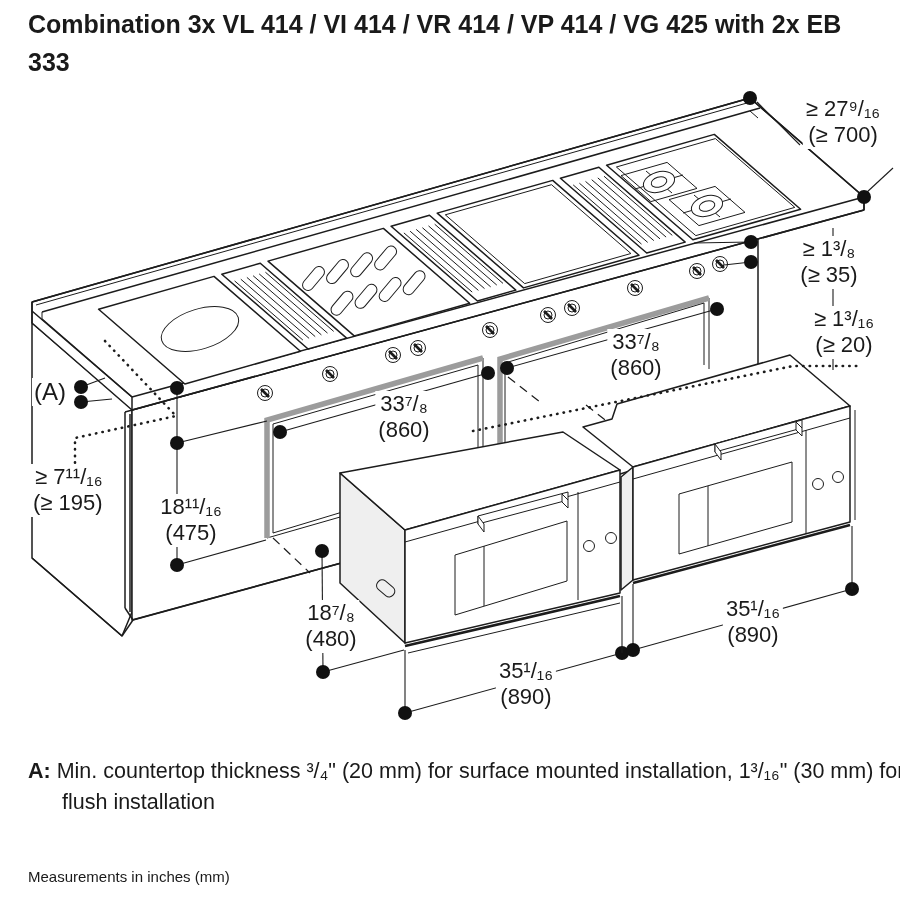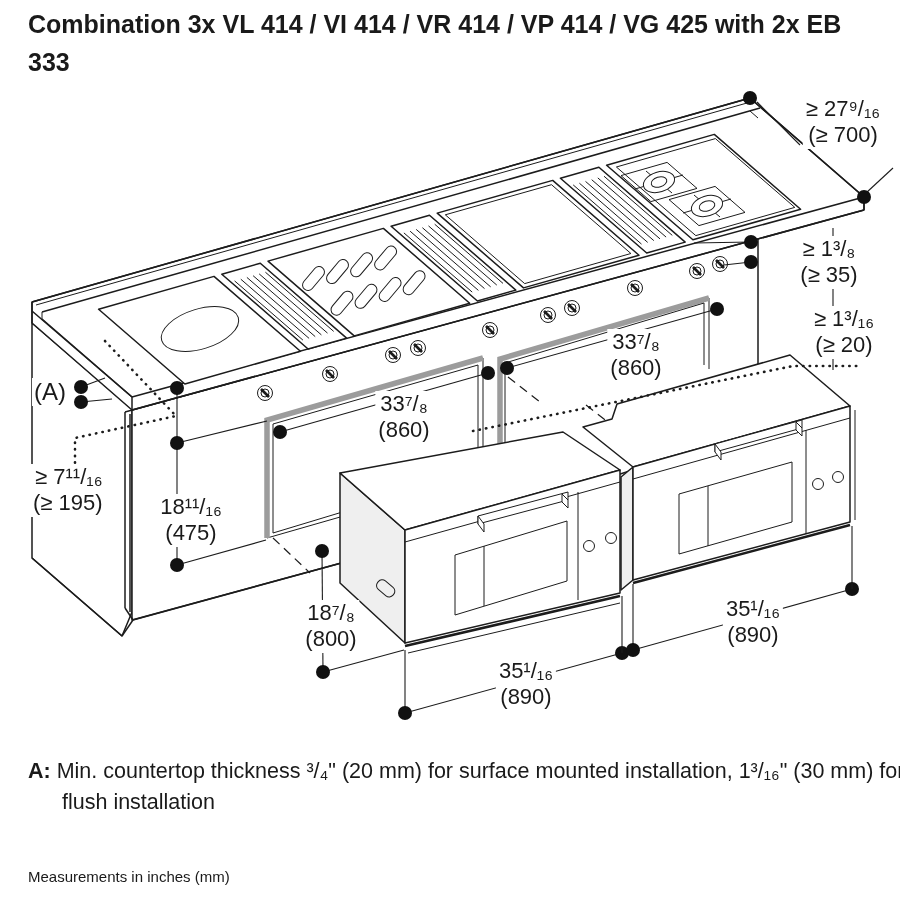--- a/index.html
+++ b/index.html
@@ -350,21 +350,21 @@
   <div class="dimlabel leftalign" style="left:30px;top:464px;">
     <span>≥ 7¹¹/₁₆</span>
     <span>(≥ 195)</span>
   </div>
   <div class="dimlabel" style="left:183px;top:494px;margin-left:8px;">
     <span>18¹¹/₁₆</span>
     <span>(475)</span>
   </div>
   <div class="dimlabel" style="left:331px;top:600px;">
     <span>18⁷/₈</span>
-    <span>(800)</span>
+    <span>(480)</span>
   </div>
   <div class="dimlabel" style="left:526px;top:658px;">
     <span>35¹/₁₆</span>
     <span>(890)</span>
   </div>
   <div class="dimlabel" style="left:753px;top:596px;">
     <span>35¹/₁₆</span>
     <span>(890)</span>
   </div>
 

